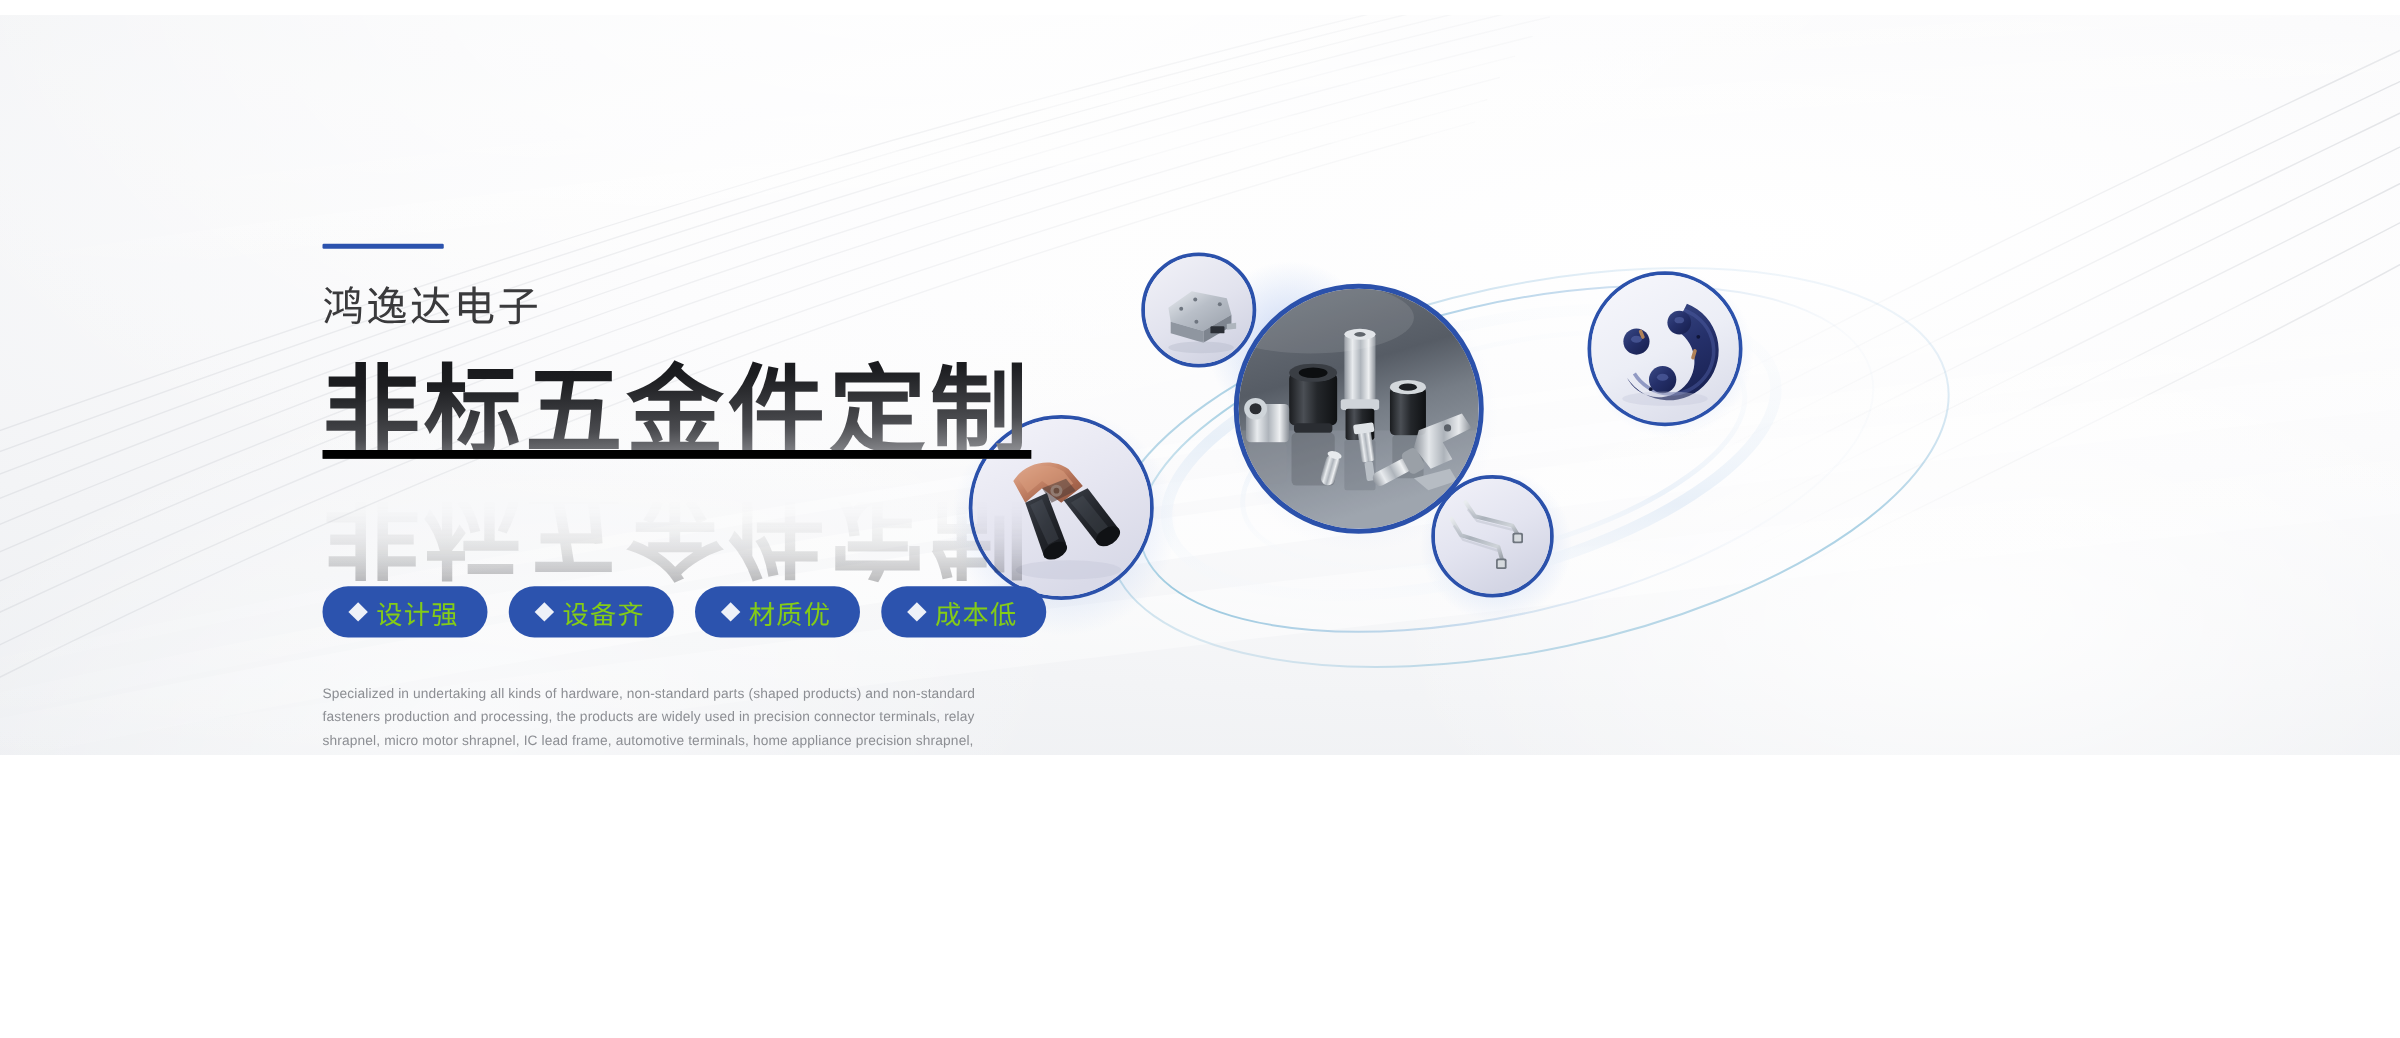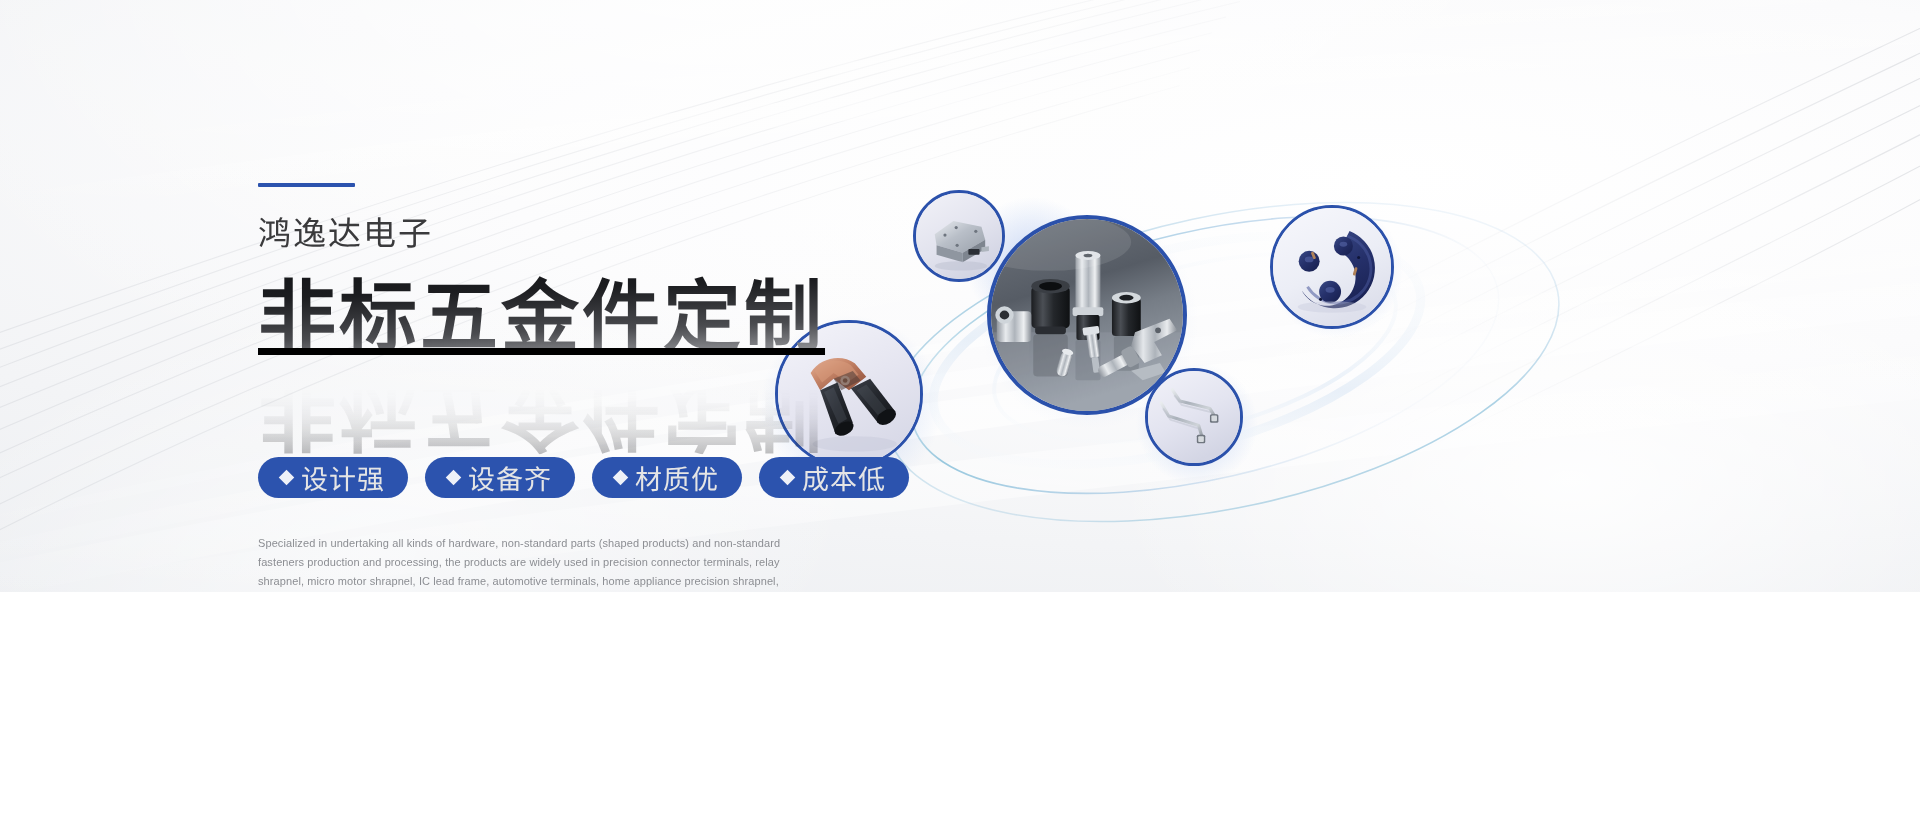--- a/index.html
+++ b/index.html
@@ -13,20 +13,21 @@
   }
 
   
   .banner {
     position: relative;
     width: 1920px;
     height: 592px;
     overflow: hidden;
     background:
       radial-gradient(120% 90% at 72% 30%, #ffffff 0%, #fbfbfc 38%, #f3f4f6 70%, #eceef1 100%);
+    margin-top: 12px;
   }
 
   
   .wave-field {
     position: absolute;
     inset: 0;
     pointer-events: none;
   }
   .wave-field svg { display: block; width: 100%; height: 100%; }
 
@@ -127,22 +128,22 @@
     margin-top: 63px;
   }
   .badge {
     display: inline-flex;
     align-items: center;
     gap: 9px;
     height: 41px;
     padding: 0 23px;
     border-radius: 21px;
     background: #2c53ae;
-    color: #e5e5e5;
-    font-size: 27px;
+    color: #84cc16;
+    font-size: 21px;
     letter-spacing: 1px;
     white-space: nowrap;
     cursor: pointer;
     user-select: none;
   }
   .badge .dia {
     display: inline-block;
     width: 11px;
     height: 11px;
     background: #eef1f8;

